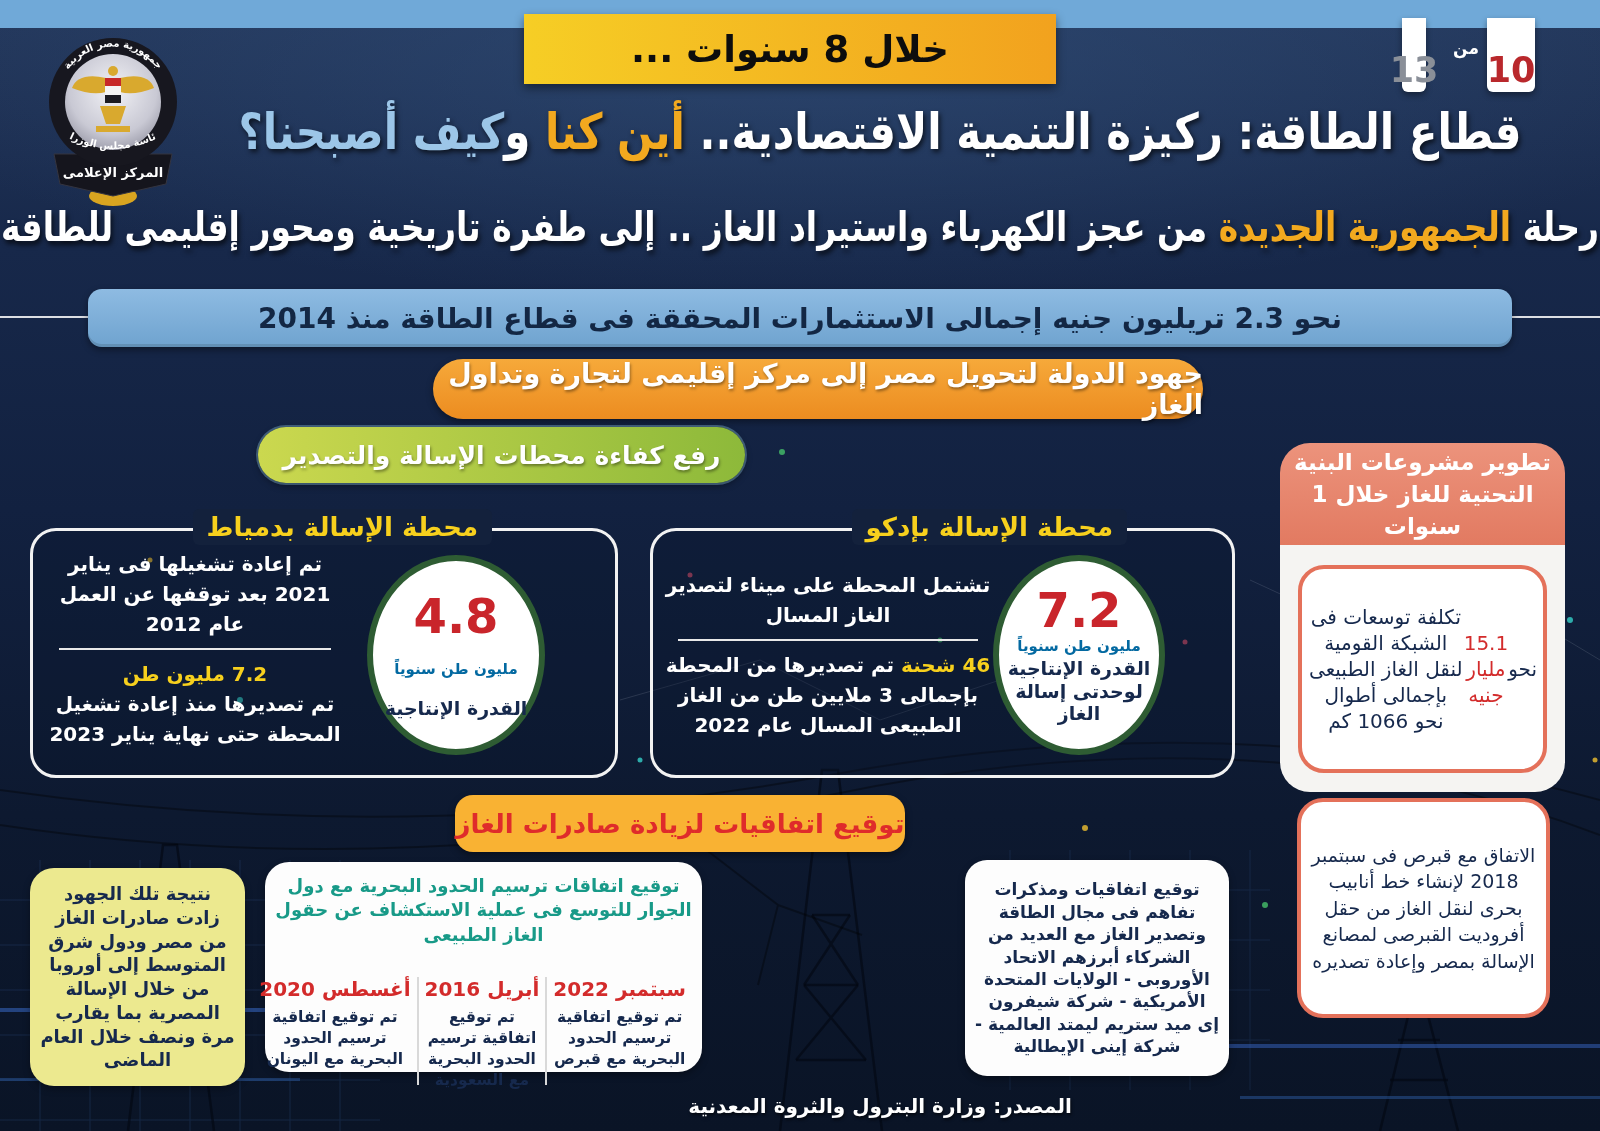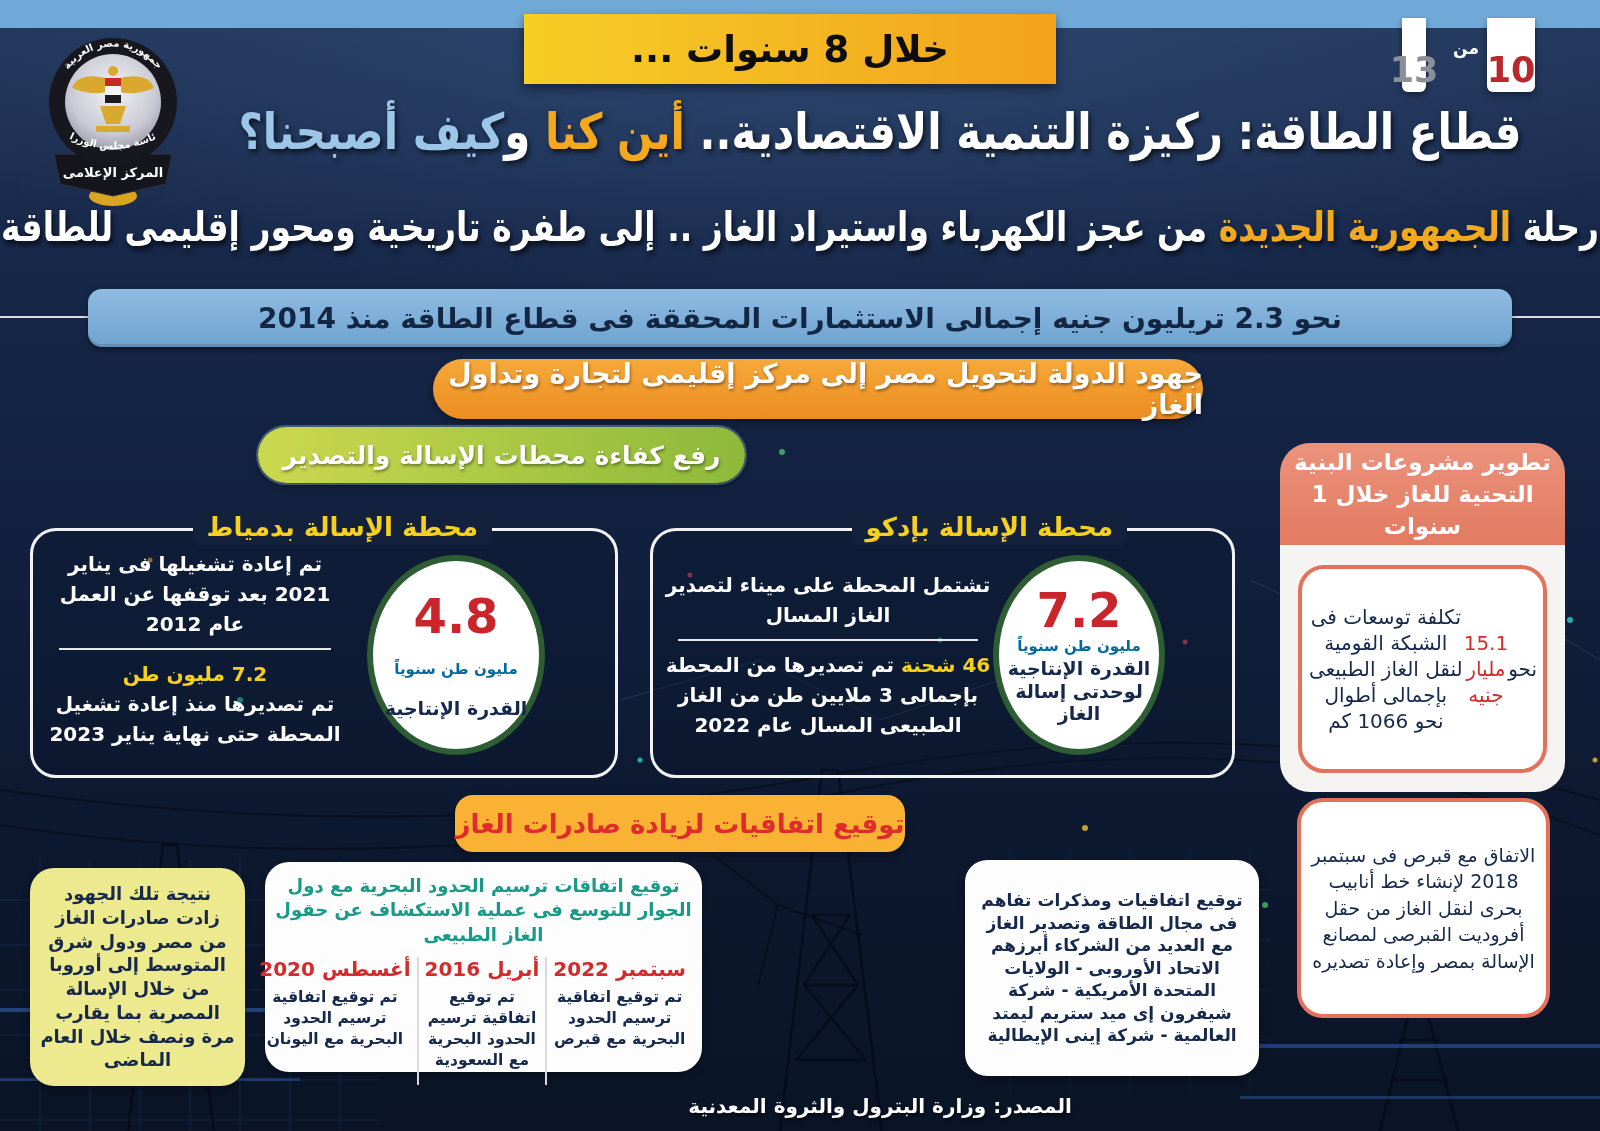--- a/index.html
+++ b/index.html
@@ -67,26 +67,26 @@
   .infra-box2{left:1297px;top:798px;width:253px;height:220px;z-index:3;font-size:19px;line-height:1.4;padding:10px;}
   .red-val{color:#d32b2b;}
   
   .ybox{background:#ece98f;border-radius:24px;color:#16294d;font-weight:bold;text-align:center;z-index:3;
     display:flex;align-items:center;justify-content:center;box-shadow:0 3px 7px rgba(0,0,0,.35);}
   .results-box{left:30px;top:868px;width:215px;height:218px;font-size:18px;line-height:1.32;padding:10px;}
   .maritime-box{left:265px;top:862px;width:437px;height:210px;background:#fdfdfd;border-radius:24px;z-index:3;
     box-shadow:0 3px 7px rgba(0,0,0,.35);padding:12px 10px 8px;}
   .maritime-header{color:#189a88;font-weight:bold;font-size:18px;line-height:1.35;text-align:center;}
   .maritime-cols{display:flex;margin-top:10px;height:128px;}
-  .mcol{flex:1;text-align:center;padding:0 6px;}
+  .mcol{flex:1;text-align:center;padding:0 6px;margin-top:20px;}
   .mcol + .mcol{border-left:none;border-right:2px solid #d9d9d9;}
   .mcol-date{color:#d32b2b;font-weight:bold;font-size:20px;margin-bottom:6px;white-space:nowrap;}
   .mcol-text{color:#16294d;font-weight:bold;font-size:15.5px;line-height:1.35;}
   .forum-box{left:733px;top:866px;width:190px;height:210px;font-size:17px;line-height:1.3;padding:10px;border-radius:20px;}
-  .mou-box{left:965px;top:860px;width:294px;height:216px;background:#fdfdfd;border-radius:22px;z-index:3;
+  .mou-box{left:965px;top:860px;width:264px;height:216px;background:#fdfdfd;border-radius:22px;z-index:3;
     color:#16294d;font-weight:bold;font-size:17px;line-height:1.32;text-align:center;
     display:flex;align-items:center;justify-content:center;padding:10px;box-shadow:0 3px 7px rgba(0,0,0,.35);}
   .source-line{left:500px;top:1094px;width:760px;text-align:center;color:#fff;font-weight:bold;font-size:20px;z-index:3;
     text-shadow:1px 2px 3px rgba(0,0,0,.6);}
 </style>
 </head>
 <body>
 
 <div id="canvas">
 

